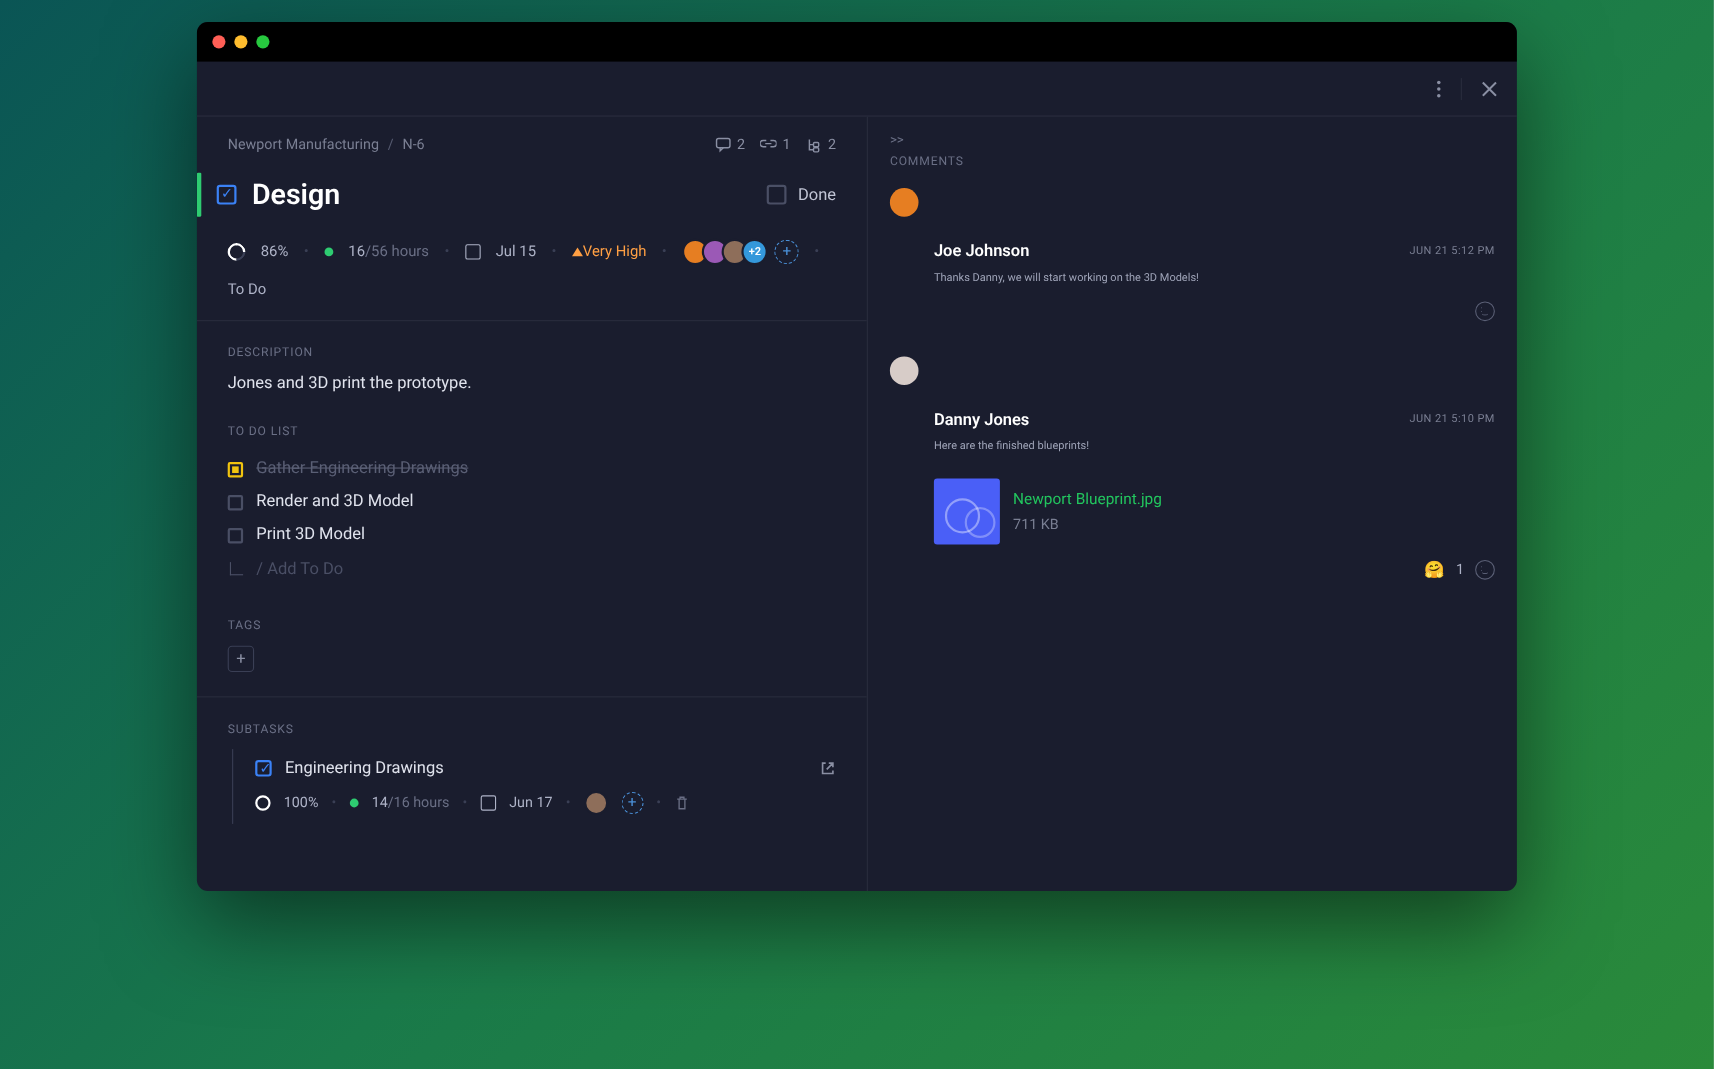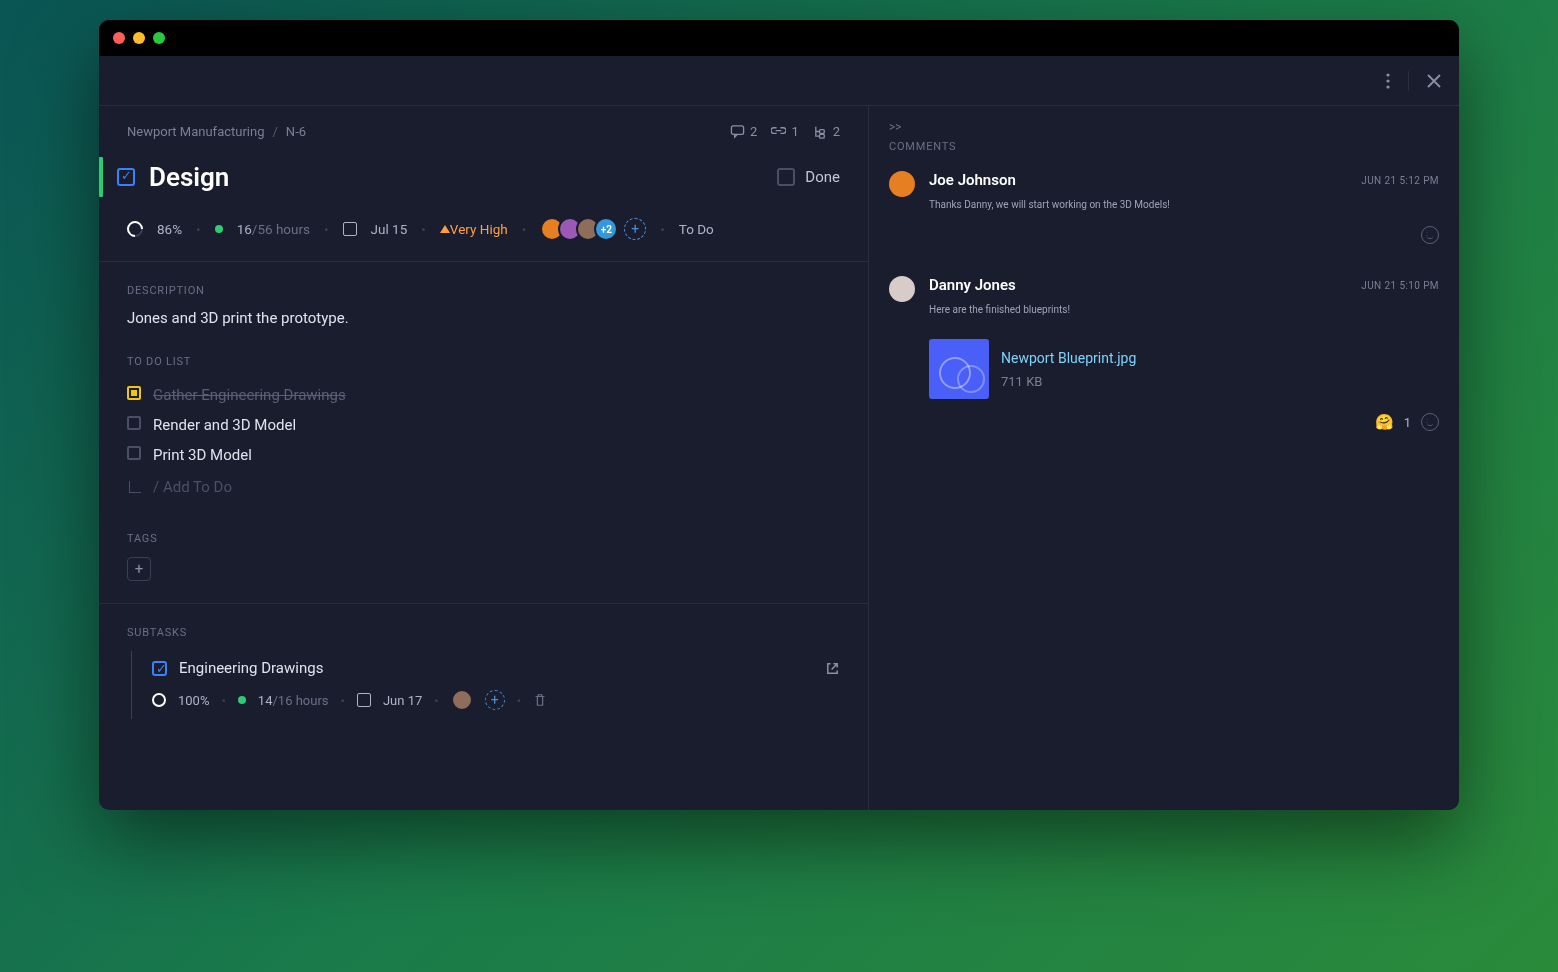--- a/index.html
+++ b/index.html
@@ -7,21 +7,21 @@
     font-family: -apple-system, BlinkMacSystemFont, "Segoe UI", Roboto, sans-serif;
     background: linear-gradient(135deg, #0a5555 0%, #1a7a4a 50%, #2a8a3a 100%);
     width: 1558px;
     height: 972px;
     display: flex;
     align-items: flex-start;
     justify-content: center;
     padding: 20px 60px 60px 60px;
   }
   .window {
-    width: 1360px;
+    width: 1200px;
     height: 790px;
     background: #1a1d2e;
     border-radius: 10px;
     overflow: hidden;
     box-shadow: 0 30px 80px rgba(0,0,0,0.5);
     display: flex;
     flex-direction: column;
   }
   .titlebar {
     background: #000;
@@ -198,21 +198,21 @@
     font-size: 11px;
     letter-spacing: 0.8px;
     color: #6a6f85;
     text-transform: uppercase;
     margin-bottom: 12px;
   }
   .desc-text { font-size: 15px; color: #e0e3ed; }
 
   .todo-item {
     display: flex;
-    align-items: flex-start;
+    align-items: flex-end;
     gap: 12px;
     padding: 6px 0;
     font-size: 15px;
   }
   .todo-check {
     width: 14px; height: 14px;
     border: 2px solid #4a4f65;
     border-radius: 2px;
   }
   .todo-check.done {
@@ -310,21 +310,21 @@
     gap: 14px;
     margin-bottom: 32px;
   }
   .comment-avatar {
     width: 26px; height: 26px;
     border-radius: 50%;
     flex-shrink: 0;
   }
   .cav1 { background: #e67e22; }
   .cav2 { background: #d7ccc8; }
-  .comment-body { flex: 1; }
+  .comment-body { flex: 1; margin-top: 48px; }
   .comment-head {
     display: flex;
     justify-content: space-between;
     align-items: center;
     margin-bottom: 8px;
   }
   .comment-author { font-size: 15px; font-weight: 600; color: #fff; }
   .comment-time {
     font-size: 10px;
     letter-spacing: 0.4px;
@@ -389,21 +389,21 @@
   }
   .att-thumb::before {
     content: "";
     position: absolute;
     top: 26px; left: 28px;
     width: 24px; height: 24px;
     border: 2px solid rgba(255,255,255,0.3);
     border-radius: 50%;
   }
   .att-info { display: flex; flex-direction: column; gap: 8px; }
-  .att-name { font-size: 14px; color: #7dd3fc; }
+  .att-name { font-size: 14px; color: #22c55e; }
   .att-size { font-size: 13px; color: #7a7f93; }
   .emoji-react { font-size: 15px; }
   .react-count { font-size: 13px; color: #aeb3c7; }
 
   svg { display: block; }
 </style>
 </head>
 <body>
 
 <div class="window">

